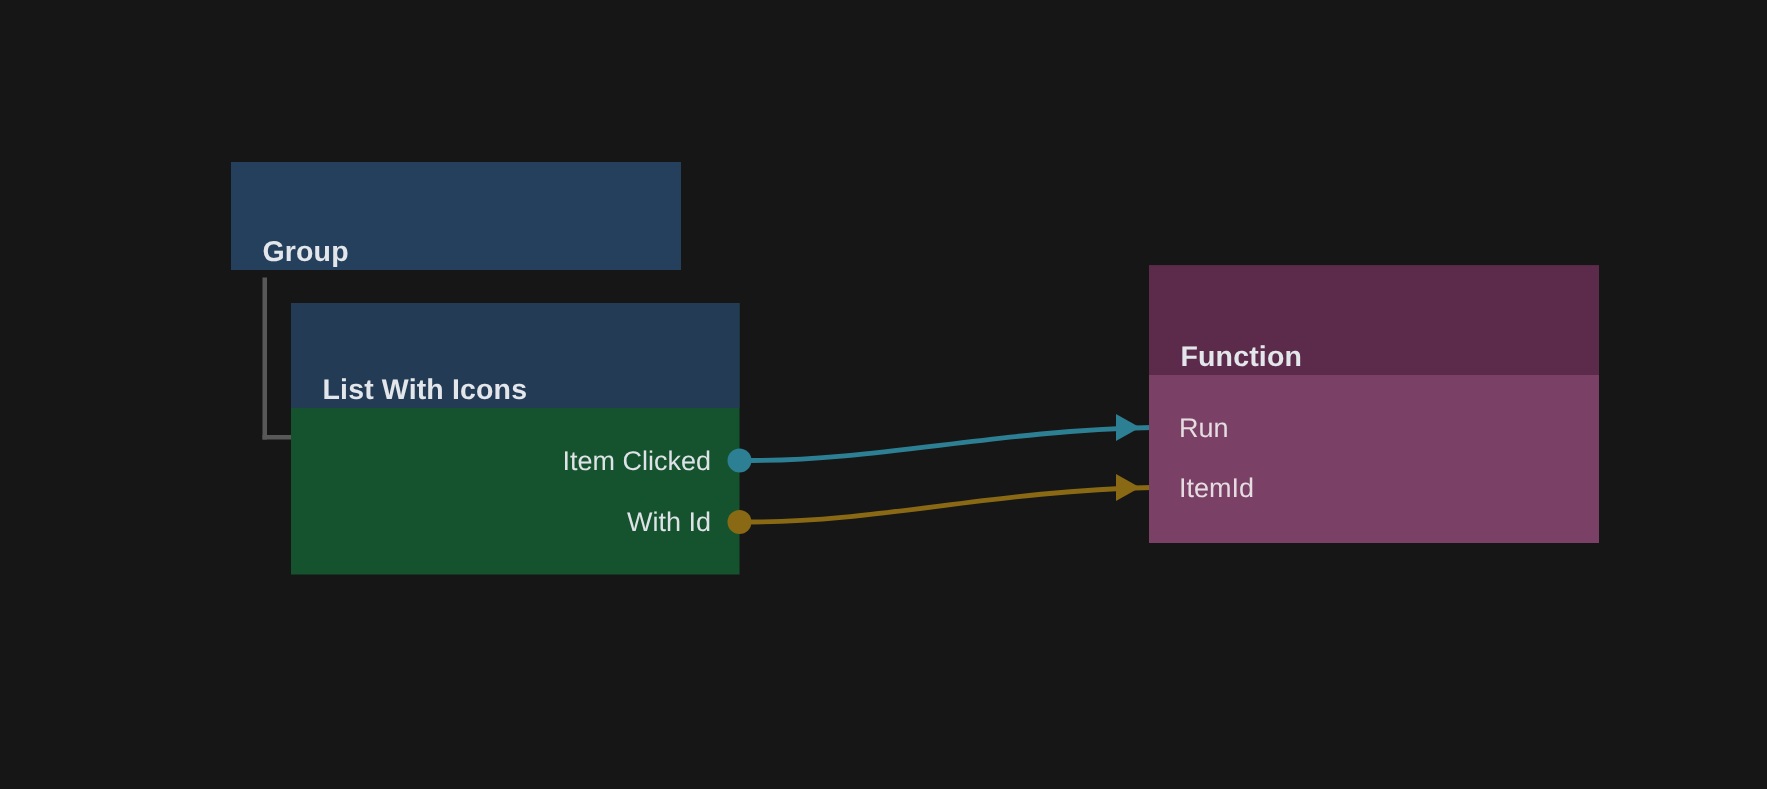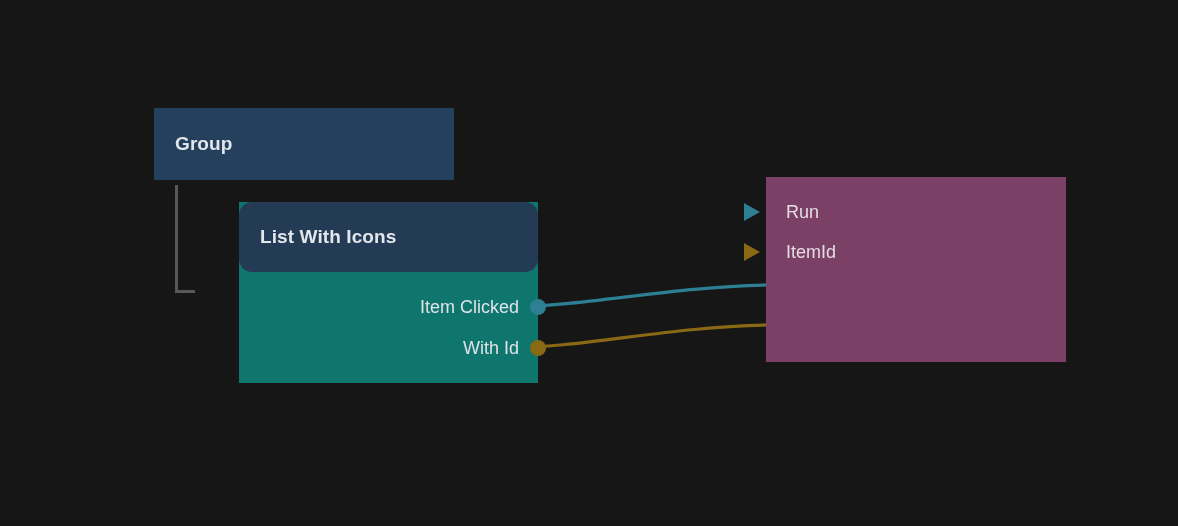--- a/index.html
+++ b/index.html
@@ -31,23 +31,22 @@
     z-index: 1;
   }
   .node {
     position: absolute;
     z-index: 2;
     box-sizing: border-box;
   }
   .node-header {
     box-sizing: border-box;
     display: flex;
-    align-items: center;
+    align-items: flex-end;
     width: 100%;
-    border-radius: 13px;
   }
   .node-title {
     color: #e3e6ea;
     font-size: 19px;
     font-weight: bold;
     letter-spacing: 0.1px;
     white-space: nowrap;
   }
   .node-body {
     box-sizing: border-box;
@@ -80,22 +79,21 @@
     border-bottom: 3px solid #585858;
     box-sizing: border-box;
   }
 
   
   #node-list {
     left: 194px;
     top: 202px;
     width: 299px;
     height: 181px;
-    background: #0f766e;
-    margin-left: 45px;
+    background: #14532d;
   }
   #node-list .node-header {
     height: 70px;
     background: #233b55;
     padding-left: 21px;
   }
   #node-list .node-body {
     height: 92px;
     padding-top: 16px;
   }
@@ -191,20 +189,23 @@
 
       <div class="port-row-out" style="top: 65px;">
         <span class="port-label-out">With Id</span>
         <span class="port-dot" style="background:#8a6914;"></span>
       </div>
 
     </div>
   </div>
 
   <div class="node" id="node-function">
+    <div class="node-header">
+      <span class="node-title">Function</span>
+    </div>
     <div class="node-body">
 
       <div class="port-row-in" style="top: 24px;">
         <span class="port-arrow" style="color:#2d7f94;"></span>
         <span class="port-label-in">Run</span>
       </div>
 
       <div class="port-row-in" style="top: 64px; justify-content: flex-end;">
         <span class="port-arrow" style="color:#8a6914;"></span>
         <span class="port-label-in">ItemId</span>

